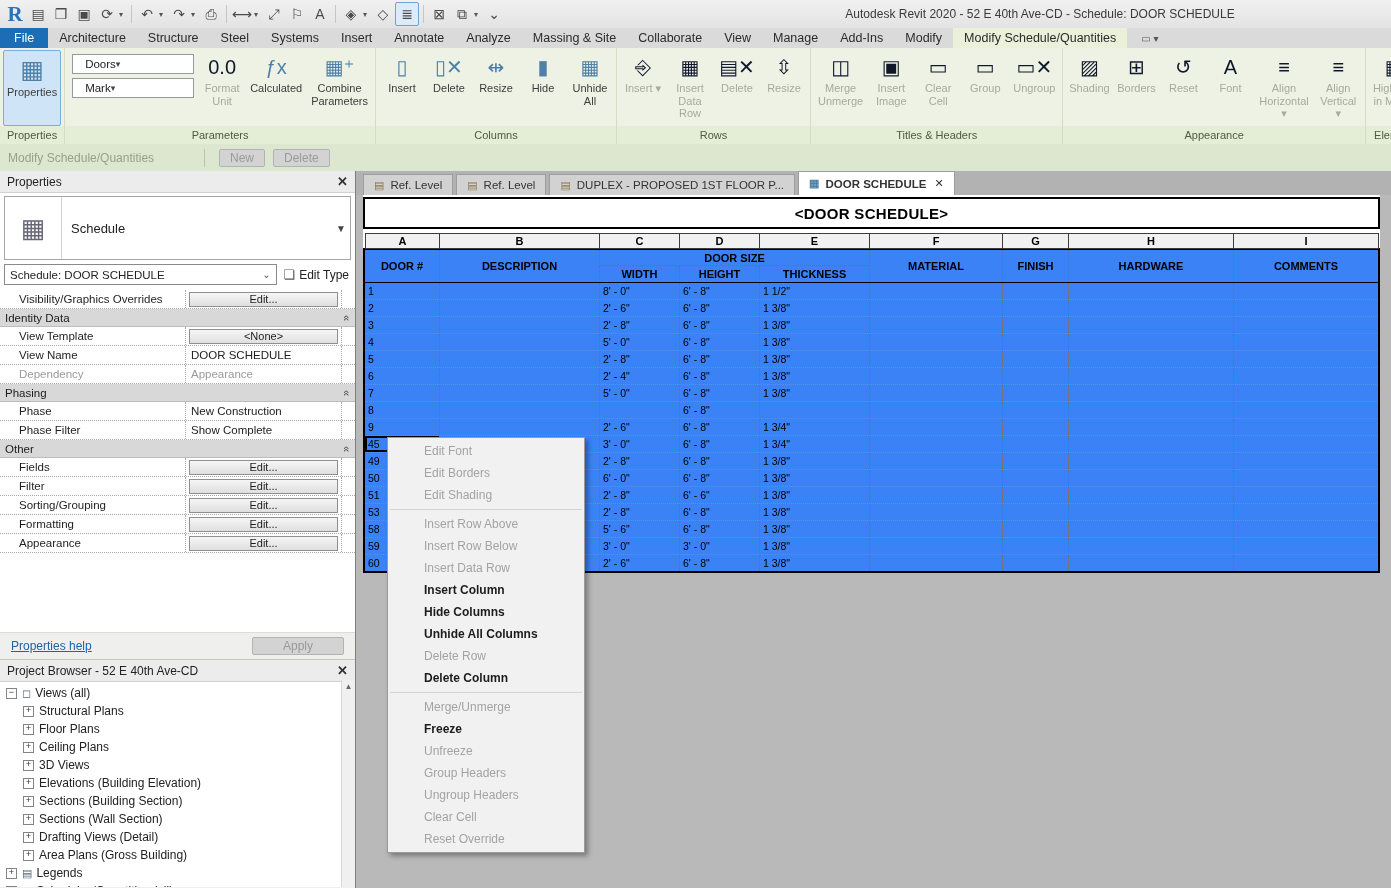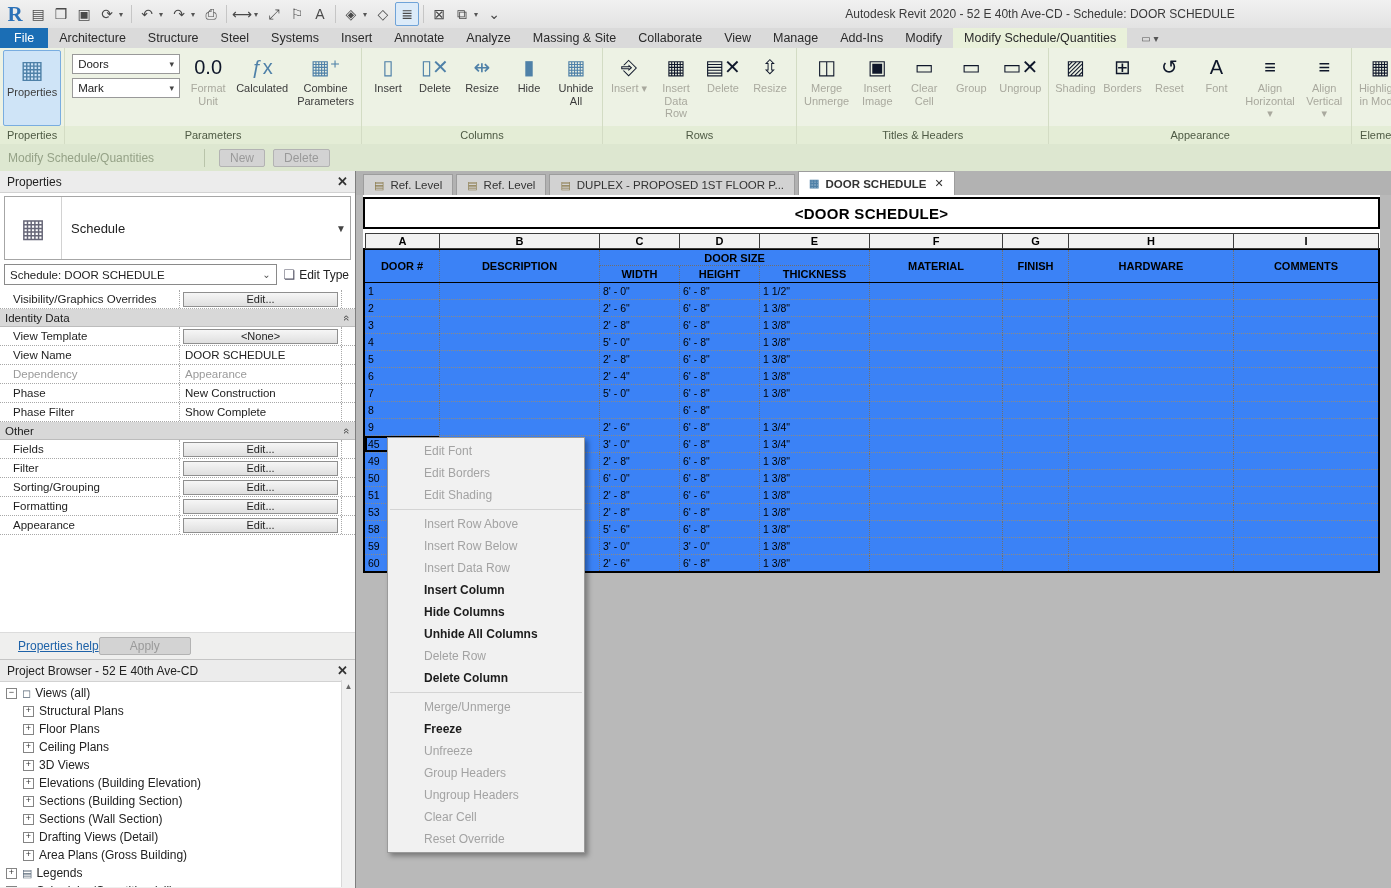--- a/index.html
+++ b/index.html
@@ -31,21 +31,21 @@
   .panel-name{height:18px;font-size:11px;color:#4e5a44;display:flex;align-items:center;justify-content:center;background:#e4edd6;padding:0 6px;white-space:nowrap}
   .rbtn{display:flex;flex-direction:column;align-items:center;padding:2px 4px 0 4px;min-width:38px;border-radius:2px}
   .rbtn.big{min-width:48px}
   .ric{height:30px;display:flex;align-items:center;justify-content:center;font-size:20px;color:#4f81a8}
   .rbtn.big .ric{font-size:25px;height:34px}
   .rlb{font-size:11px;line-height:1.15;text-align:center;white-space:pre-line;color:#3c3c3c}
   .rbtn.dis .rlb{color:#a9a99e}
   .rbtn.dis .ric{color:#0f172a}
   .rbtn.sel{background:#cfe4f7;border:1px solid #79ade0;padding:1px 3px 0 3px}
   .pdcol{display:flex;flex-direction:column;gap:4px;padding:4px 4px 0 4px}
-  .pdrop{width:96px;height:18px;background:#fff;border:1px solid #999;font-size:11.5px;display:flex;align-items:center;justify-content:space-between;padding:0 5px;color:#222}
+  .pdrop{width:96px;height:18px;background:#fff;border:1px solid #999;font-size:11.5px;display:flex;align-items:center;justify-content:flex-start;padding:0 12px;color:#222}
   .pdcaret{font-size:9px;color:#444}
 
   
   #optbar{left:0;top:144px;width:1391px;height:27px;background:#dde7d0;display:flex;align-items:center;font-size:12px;border-bottom:1px solid #b9c4aa}
   #optlabel{color:#95a287;margin-left:8px;width:190px}
   .osep{width:1px;height:18px;background:#b9c4aa;margin:0 6px}
   .obtn{background:#d3d3d3;border:1px solid #b3b3b3;color:#9a9a9a;padding:1px 10px;font-size:12px;margin-left:8px;border-radius:2px}
 
   
   #leftcol{left:0;top:171px;width:356px;height:717px;background:#efefee;border-right:1px solid #7e7e7e;box-sizing:border-box}
@@ -58,27 +58,27 @@
   .tcaret{width:18px;display:flex;align-items:center;justify-content:center;font-size:10px;color:#444}
   .selrow{display:flex;margin:4px 4px 2px 4px;gap:5px;align-items:center}
   .combo{flex:1;height:19px;border:1px solid #8a8a8a;background:#fff;font-size:11.5px;display:flex;align-items:center;justify-content:space-between;padding:0 5px}
   .ccaret{font-size:10px;color:#555}
   .edittype{display:flex;align-items:center;gap:4px;font-size:12px;padding:0 2px;height:20px;color:#222;white-space:nowrap}
   .etic{font-size:13px;color:#556}
   #pgrid{margin-top:3px;font-size:11.5px}
   .pghead{background:#d8d8d8;border-bottom:1px solid #bcbcbc;display:flex;justify-content:space-between;padding:0 5px;height:17px;align-items:center;color:#1c1c1c}
   .chev{transform:rotate(90deg);font-size:11px;color:#444}
   .pgrow{display:flex;height:18px;border-bottom:1px dotted #a8a8a8;background:#fff;align-items:center}
-  .plabel{width:166px;padding-left:13px;border-right:1px dotted #a8a8a8;overflow:hidden;white-space:nowrap;height:100%;display:flex;align-items:center;color:#1e1e1e}
+  .plabel{width:166px;padding-left:19px;border-right:1px dotted #a8a8a8;overflow:hidden;white-space:nowrap;height:100%;display:flex;align-items:center;color:#1e1e1e}
   .pvalue{flex:1;height:100%;display:flex;align-items:center;padding:0 1px;overflow:hidden}
   .pvtext{padding-left:4px;white-space:nowrap}
   .pbtn{flex:1;margin:1px 2px;height:13px;background:linear-gradient(#f6f6f6,#dfdfdf);border:1px solid #8f8f8f;font-size:11px;display:flex;align-items:center;justify-content:center;color:#1e1e1e}
   .pstrip{width:13px;height:100%;border-left:1px dotted #a8a8a8}
   .dim{color:#9a9a9a}
-  #phelp{margin-top:auto;display:flex;justify-content:flex-start;align-items:center;padding:4px 18px;background:#efefee;border-top:1px solid #dcdcdc}
+  #phelp{margin-top:auto;display:flex;justify-content:space-between;align-items:center;padding:4px 11px;background:#efefee;border-top:1px solid #dcdcdc}
   #helplink{color:#1e62a8;text-decoration:underline;font-size:12px}
   #applybtn{width:70px;text-align:center;margin-left:0}
 
   
   #pbrowser{height:228px;display:flex;flex-direction:column;background:#fff;position:relative}
   #tree{flex:1;overflow:hidden;font-size:12px;padding-top:2px;position:relative}
   .trow{display:flex;align-items:center;height:18px;white-space:nowrap}
   .tbox{width:9px;height:9px;border:1px solid #848484;background:#fff;font-size:9px;line-height:7px;text-align:center;margin-right:5px;color:#333;flex:none}
   .ticn{margin-right:4px;font-size:11px;color:#5a6a7a}
   .tscroll{position:absolute;right:0;top:0;bottom:0;width:13px;background:#f0f0f0;border-left:1px solid #d8d8d8;display:flex;flex-direction:column;align-items:center}
@@ -384,20 +384,24 @@
           </div>
           <div class="pstrip"></div>
         </div>
         <div class="pgrow">
           <div class="plabel dim">Dependency</div>
           <div class="pvalue">
             <div class="pvtext dim">Appearance</div>
           </div>
           <div class="pstrip"></div>
         </div>
+        <div class="pghead">
+          <div class="pgname">Phasing</div>
+          <div class="chev">«</div>
+        </div>
         <div class="pgrow">
           <div class="plabel">Phase</div>
           <div class="pvalue">
             <div class="pvtext">New Construction</div>
           </div>
           <div class="pstrip"></div>
         </div>
         <div class="pgrow">
           <div class="plabel">Phase Filter</div>
           <div class="pvalue">

